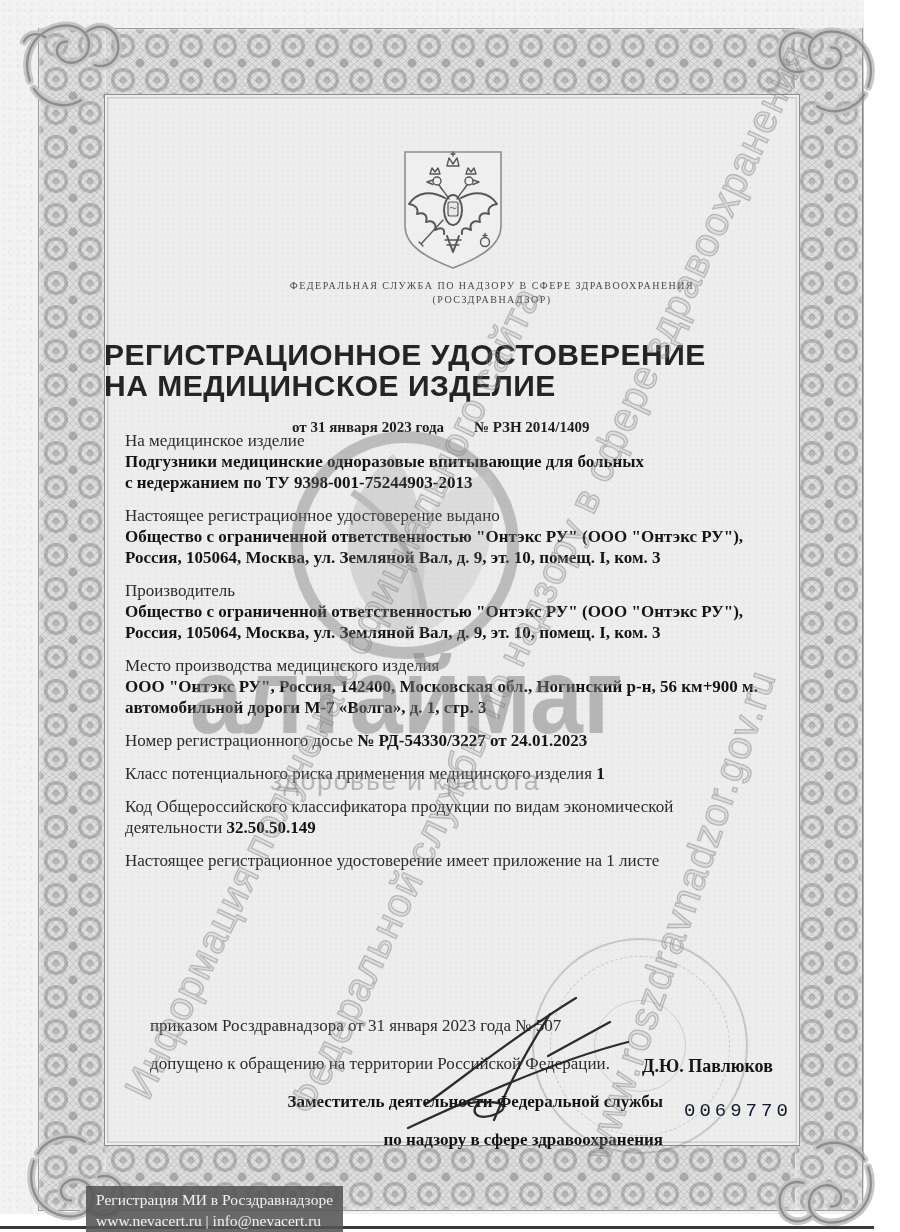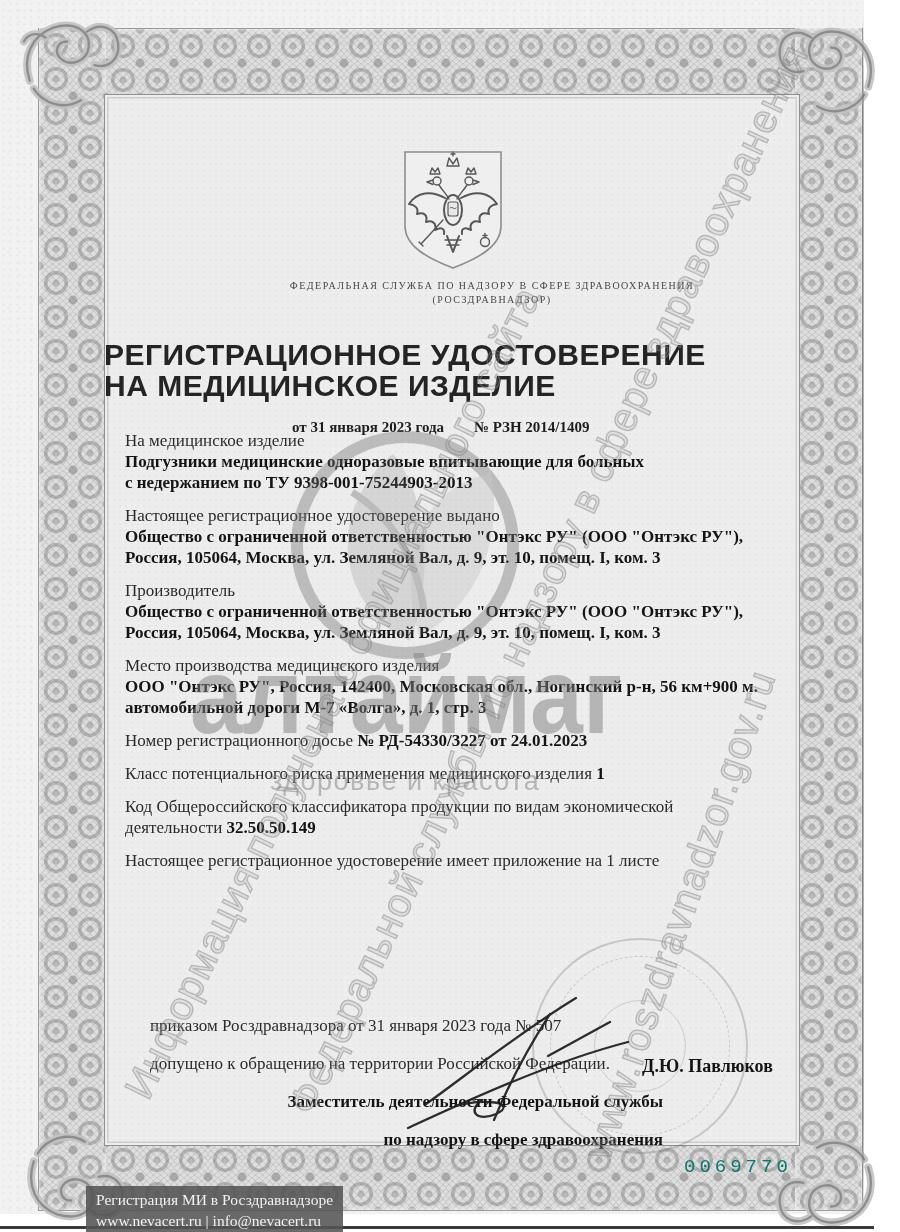--- a/index.html
+++ b/index.html
@@ -38,22 +38,22 @@
          font-family:"Liberation Sans", sans-serif;font-weight:bold;font-size:30px;line-height:1.02;letter-spacing:.5px;}
   .date-row{position:absolute;left:292px;top:399px;white-space:nowrap;font-weight:bold;font-size:15px;color:#1d1d1d;margin-top:20px;}
   .date-row .num{margin-left:26px;}
   .body-text{position:absolute;left:125px;top:430px;width:672px;font-size:17px;line-height:21px;}
   .body-text p{margin:0 0 12px 0;}
   .b{font-weight:bold;color:#141414;text-align:right;}
   .footer-text{position:absolute;left:120px;top:998px;width:560px;font-size:17px;line-height:21px;}
   .footer-text p{margin:17px;}
   .indent{padding-left:13px;}
   .signer{position:absolute;left:642px;top:1056px;font-weight:bold;font-size:18px;color:#141414;}
-  .serial{position:absolute;left:684px;top:1156px;font-family:"Liberation Mono", monospace;
-          font-size:19px;letter-spacing:4px;color:#0f766e;}
+  .serial{position:absolute;left:684px;top:1100px;font-family:"Liberation Mono", monospace;
+          font-size:19px;letter-spacing:4px;color:#0f172a;}
   .wm-diag{position:absolute;white-space:nowrap;font-family:"Liberation Sans", sans-serif;font-size:40px;
            letter-spacing:1px;color:rgba(145,145,145,.14);-webkit-text-stroke:1.3px rgba(135,135,135,.5);
            transform-origin:0 0;z-index:5;pointer-events:none;}
   .wm-a{left:116px;top:1086px;transform:rotate(-64deg);}
   .wm-b{left:280px;top:1102px;transform:rotate(-65deg);}
   .wm-c{left:575px;top:1150px;transform:rotate(-71deg);}
   .wm-logo-text{position:absolute;left:190px;top:642px;font-family:"Liberation Sans", sans-serif;
            font-weight:bold;font-size:108px;line-height:1;color:rgba(125,125,125,.5);
            transform:scaleX(.88);transform-origin:0 0;letter-spacing:0;z-index:5;}
   .wm-tagline{position:absolute;left:270px;top:766px;font-family:"Liberation Sans", sans-serif;

